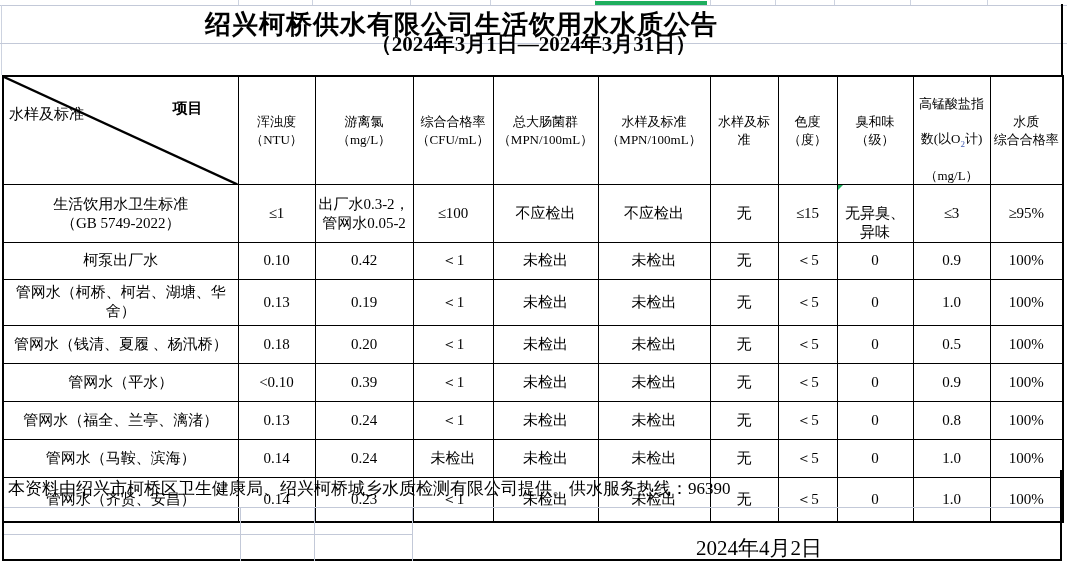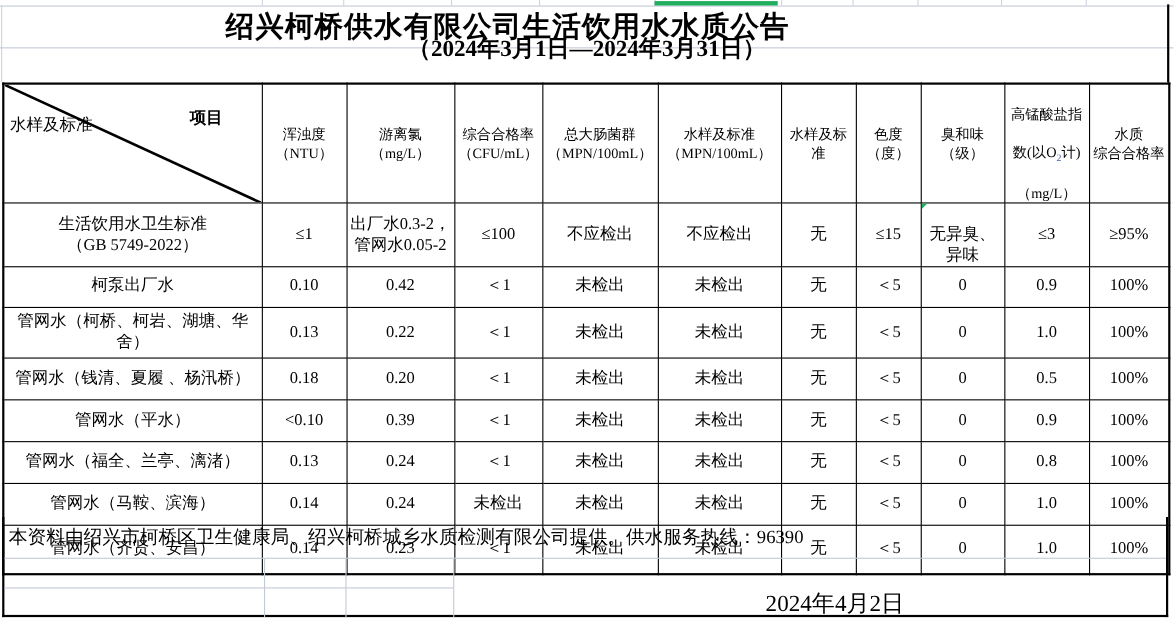--- a/index.html
+++ b/index.html
@@ -164,21 +164,21 @@
           <td>未检出</td>
           <td>无</td>
           <td>＜5</td>
           <td>0</td>
           <td>0.9</td>
           <td>100%</td>
         </tr>
         <tr>
           <td class="lbl">管网水（柯桥、柯岩、湖塘、华舍）</td>
           <td>0.13</td>
-          <td>0.22</td>
+          <td>0.19</td>
           <td>＜1</td>
           <td>未检出</td>
           <td>未检出</td>
           <td>无</td>
           <td>＜5</td>
           <td>0</td>
           <td>1.0</td>
           <td>100%</td>
         </tr>
         <tr>

